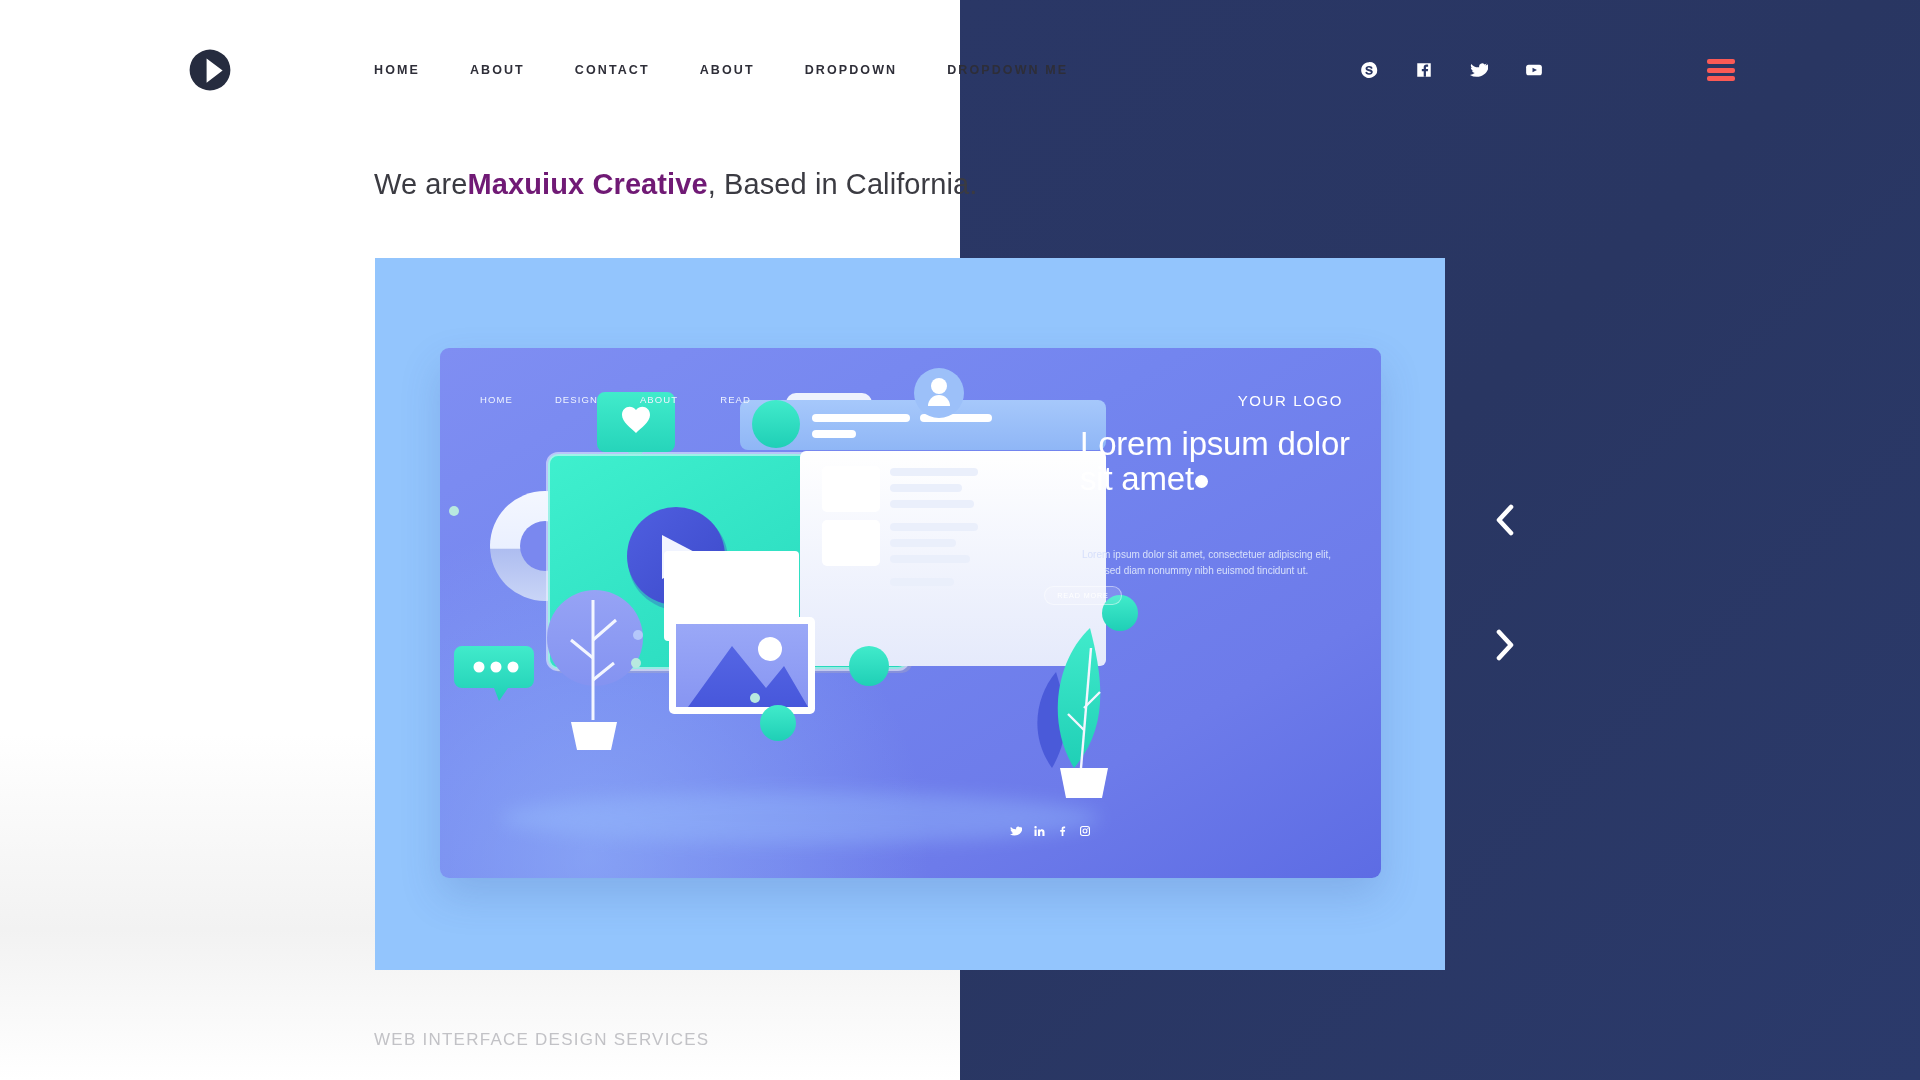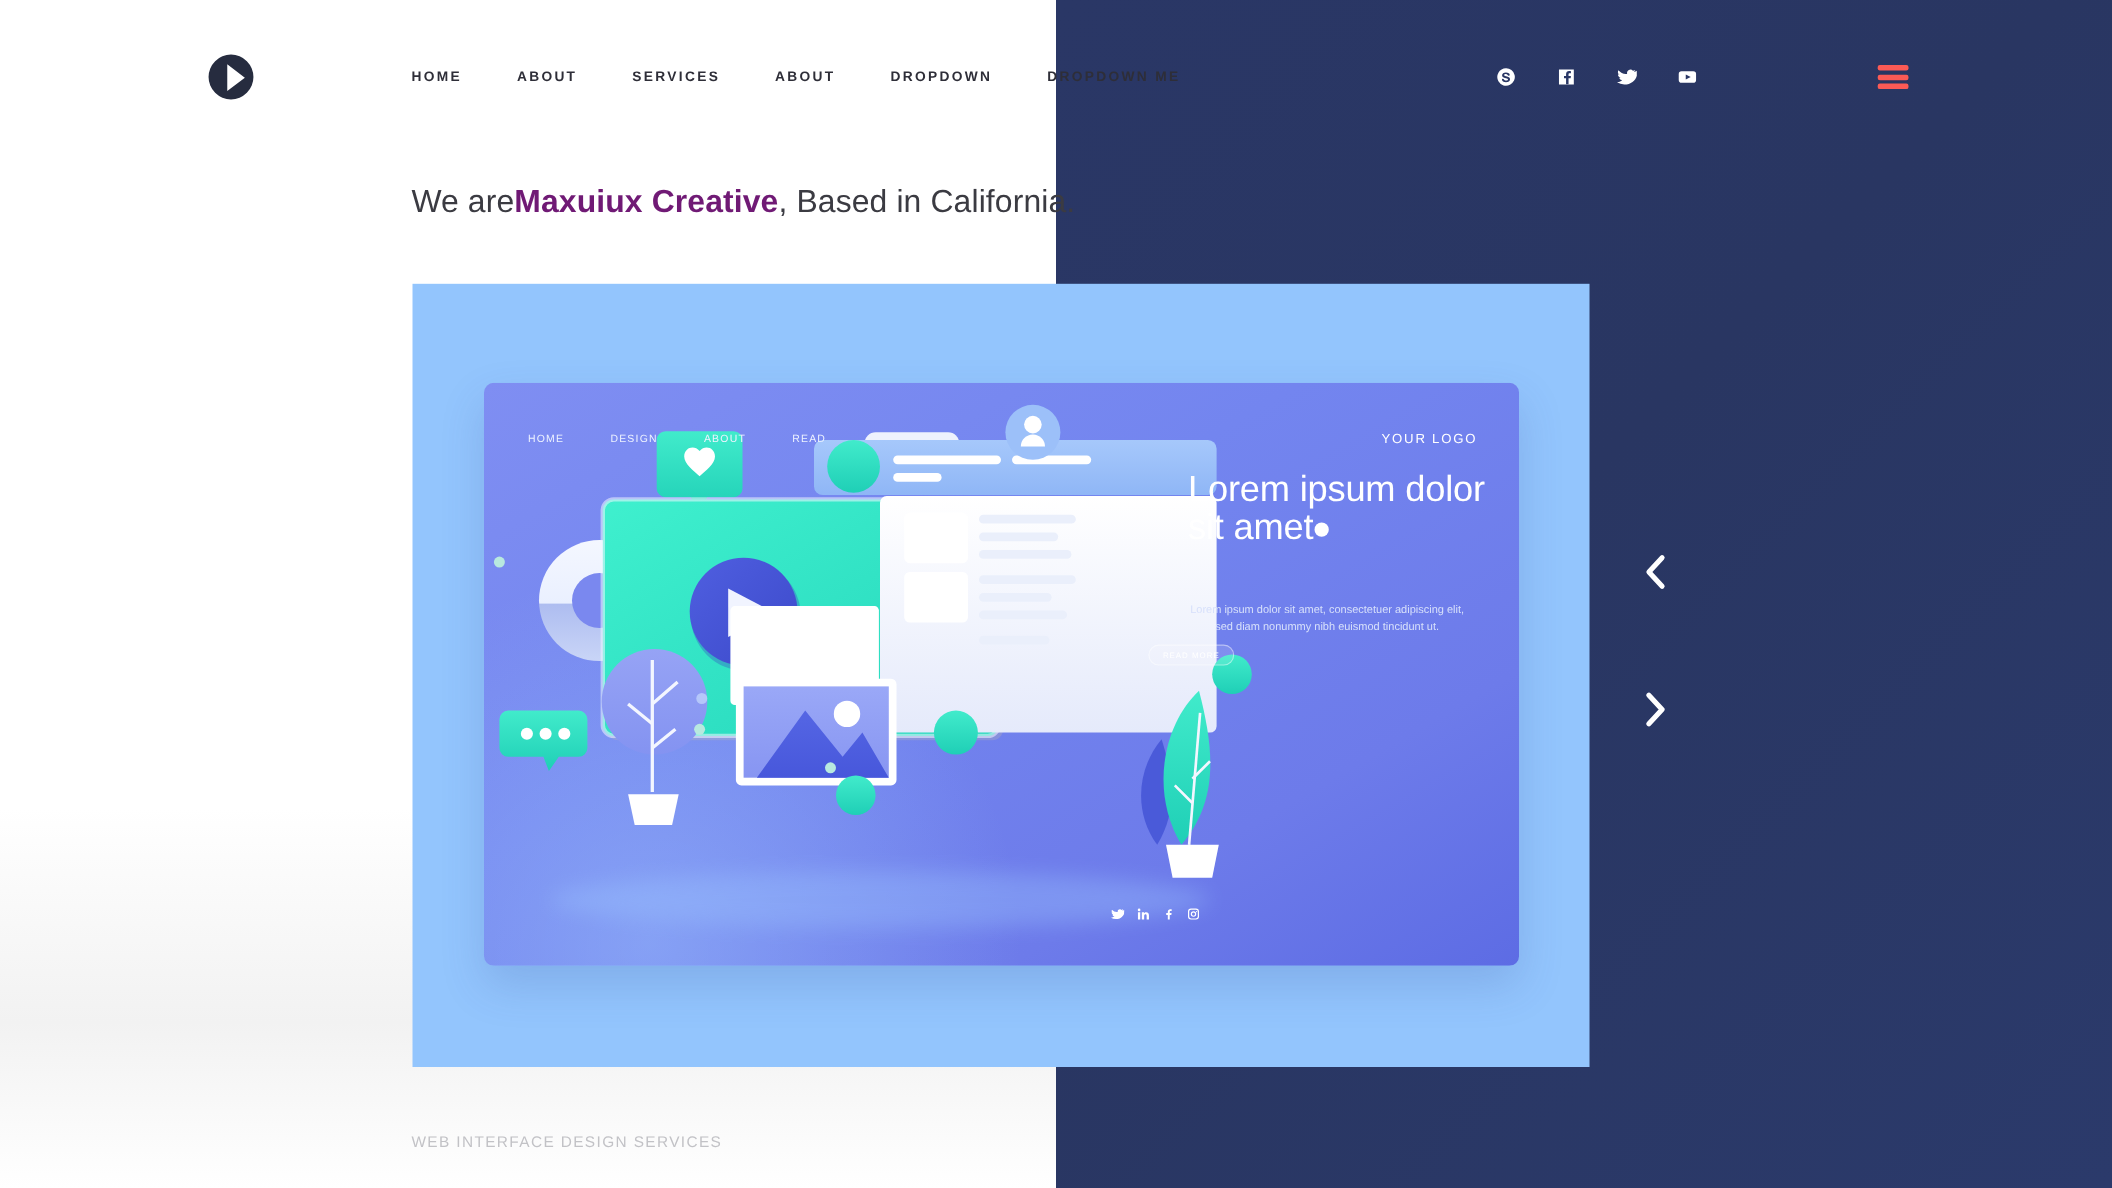--- a/index.html
+++ b/index.html
@@ -56,21 +56,21 @@
   
   #headline {
     position:absolute; left:374px; top:168px; z-index:20;
     font-size:29px; font-weight:400; color:#3b3b42; letter-spacing:0.1px;
     white-space:nowrap;
   }
   #headline .hl { color:#701a75; font-weight:bold; }
 
   #footnote {
     position:absolute; left:374px; top:1030px; z-index:20;
-    font-size:14px; letter-spacing:1.25px; color:#c2c2c6; font-weight:400;
+    font-size:17px; letter-spacing:1.25px; color:#c2c2c6; font-weight:400;
   }
 
   
   #panel {
     position:absolute; left:375px; top:258px; width:1070px; height:712px;
     background:#93c5fd; z-index:12;
   }
 
   
   #mockup {
@@ -83,21 +83,21 @@
   }
   #mockup-nav {
     position:absolute; left:40px; top:46px; display:flex; gap:0;
   }
   #mockup-nav a {
     font-size:9.5px; letter-spacing:1.1px; color:#eef3ff; text-decoration:none;
     padding-right:42px; font-weight:400;
   }
   #mockup-logo {
     position:absolute; right:38px; top:44px;
-    font-size:12px; letter-spacing:1.6px; color:#ffffff; font-weight:400;text-align:center;
+    font-size:15px; letter-spacing:1.6px; color:#ffffff; font-weight:400;text-align:center;
   }
 
   
   #m-title {
     position:absolute; left:640px; top:79px; width:270px;
     font-size:33px; line-height:1.06; color:#ffffff; font-weight:400;
     letter-spacing:-0.2px;
   }
   #m-title .dot {
     display:inline-block; width:13px; height:13px; border-radius:50%;
@@ -146,21 +146,21 @@
   <div id="logo">
     <svg viewBox="0 0 42 42" xmlns="http://www.w3.org/2000/svg">
       <path d="M21 0.6 A20.4 20.4 0 1 0 21 41.4 A20.4 20.4 0 1 0 21 0.6 Z
                M17.6 9.4 L17.6 33.8 L33.6 21.6 Z" fill="#262c3f" fill-rule="evenodd"></path>
     </svg>
   </div>
 
   <nav id="nav">
     <a href="#">HOME</a>
     <a href="#">ABOUT</a>
-    <a href="#">SERVICES</a>
+    <a href="#">CONTACT</a>
     <a href="#">ABOUT</a>
     <a href="#">DROPDOWN</a>
     <a href="#">DROPDOWN ME</a>
   </nav>
 
   <div id="social-head">
     <span class="sico">
       <svg viewBox="0 0 24 24">
           <path d="M12 1.5a10.5 10.5 0 00-9.1 15.7A10.5 10.5 0 0017 21.4 10.5 10.5 0 0012 1.5zm.2 16.8c-3.1 0-5-1.5-5-2.9 0-.7.5-1.2 1.2-1.2.6 0 1 .3 1.3.8.5.9 1.3 1.3 2.6 1.3 1.4 0 2.2-.5 2.2-1.2 0-.8-.6-1.1-2.4-1.5l-1.3-.3c-2.3-.5-3.4-1.6-3.4-3.3 0-2 1.8-3.4 4.6-3.4 2.8 0 4.6 1.3 4.6 2.6 0 .7-.5 1.2-1.2 1.2-.6 0-1-.3-1.3-.8-.4-.7-1.1-1.1-2.2-1.1-1.2 0-2 .5-2 1.2 0 .7.6 1 2.2 1.4l1.3.3c2.4.5 3.6 1.6 3.6 3.3 0 2.1-1.9 3.6-5 3.6z"></path>
         </svg>

